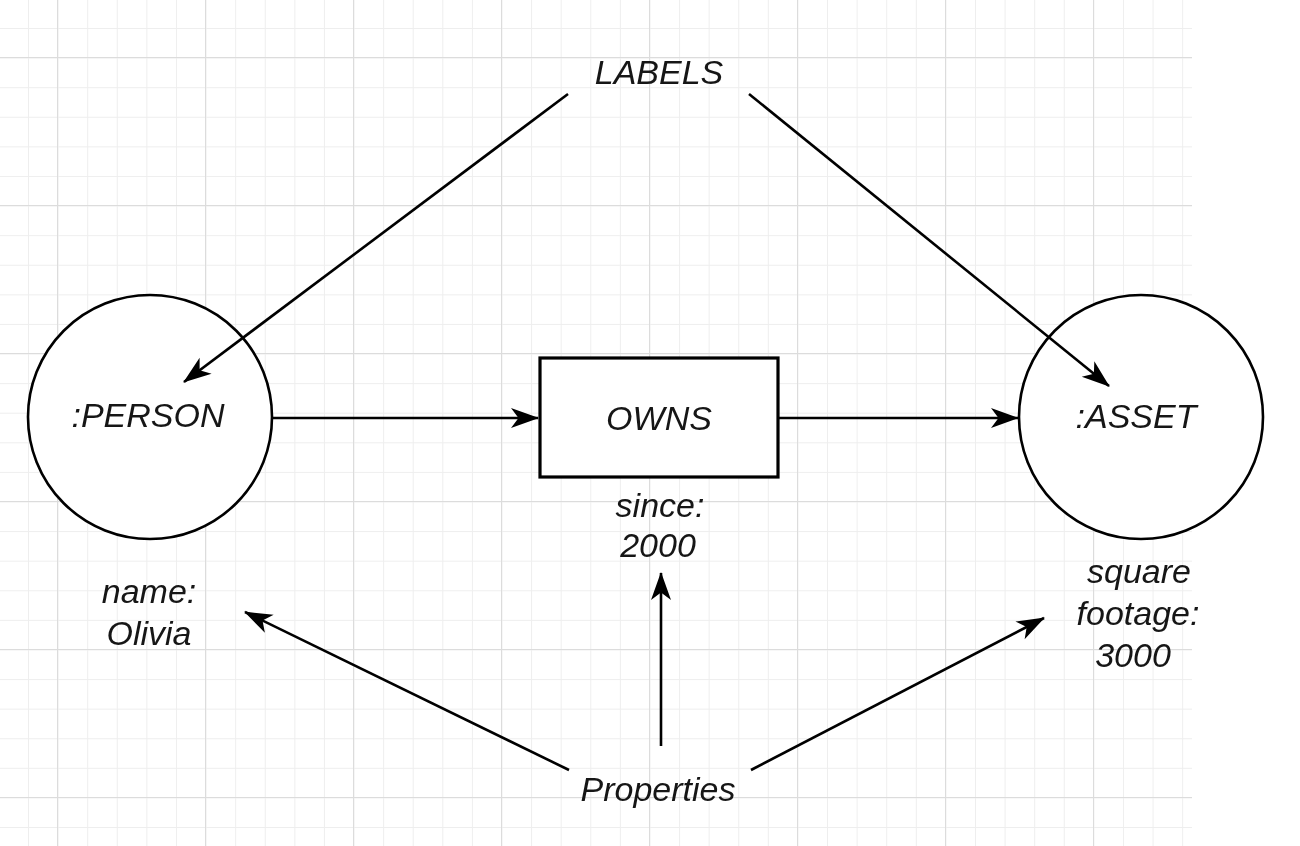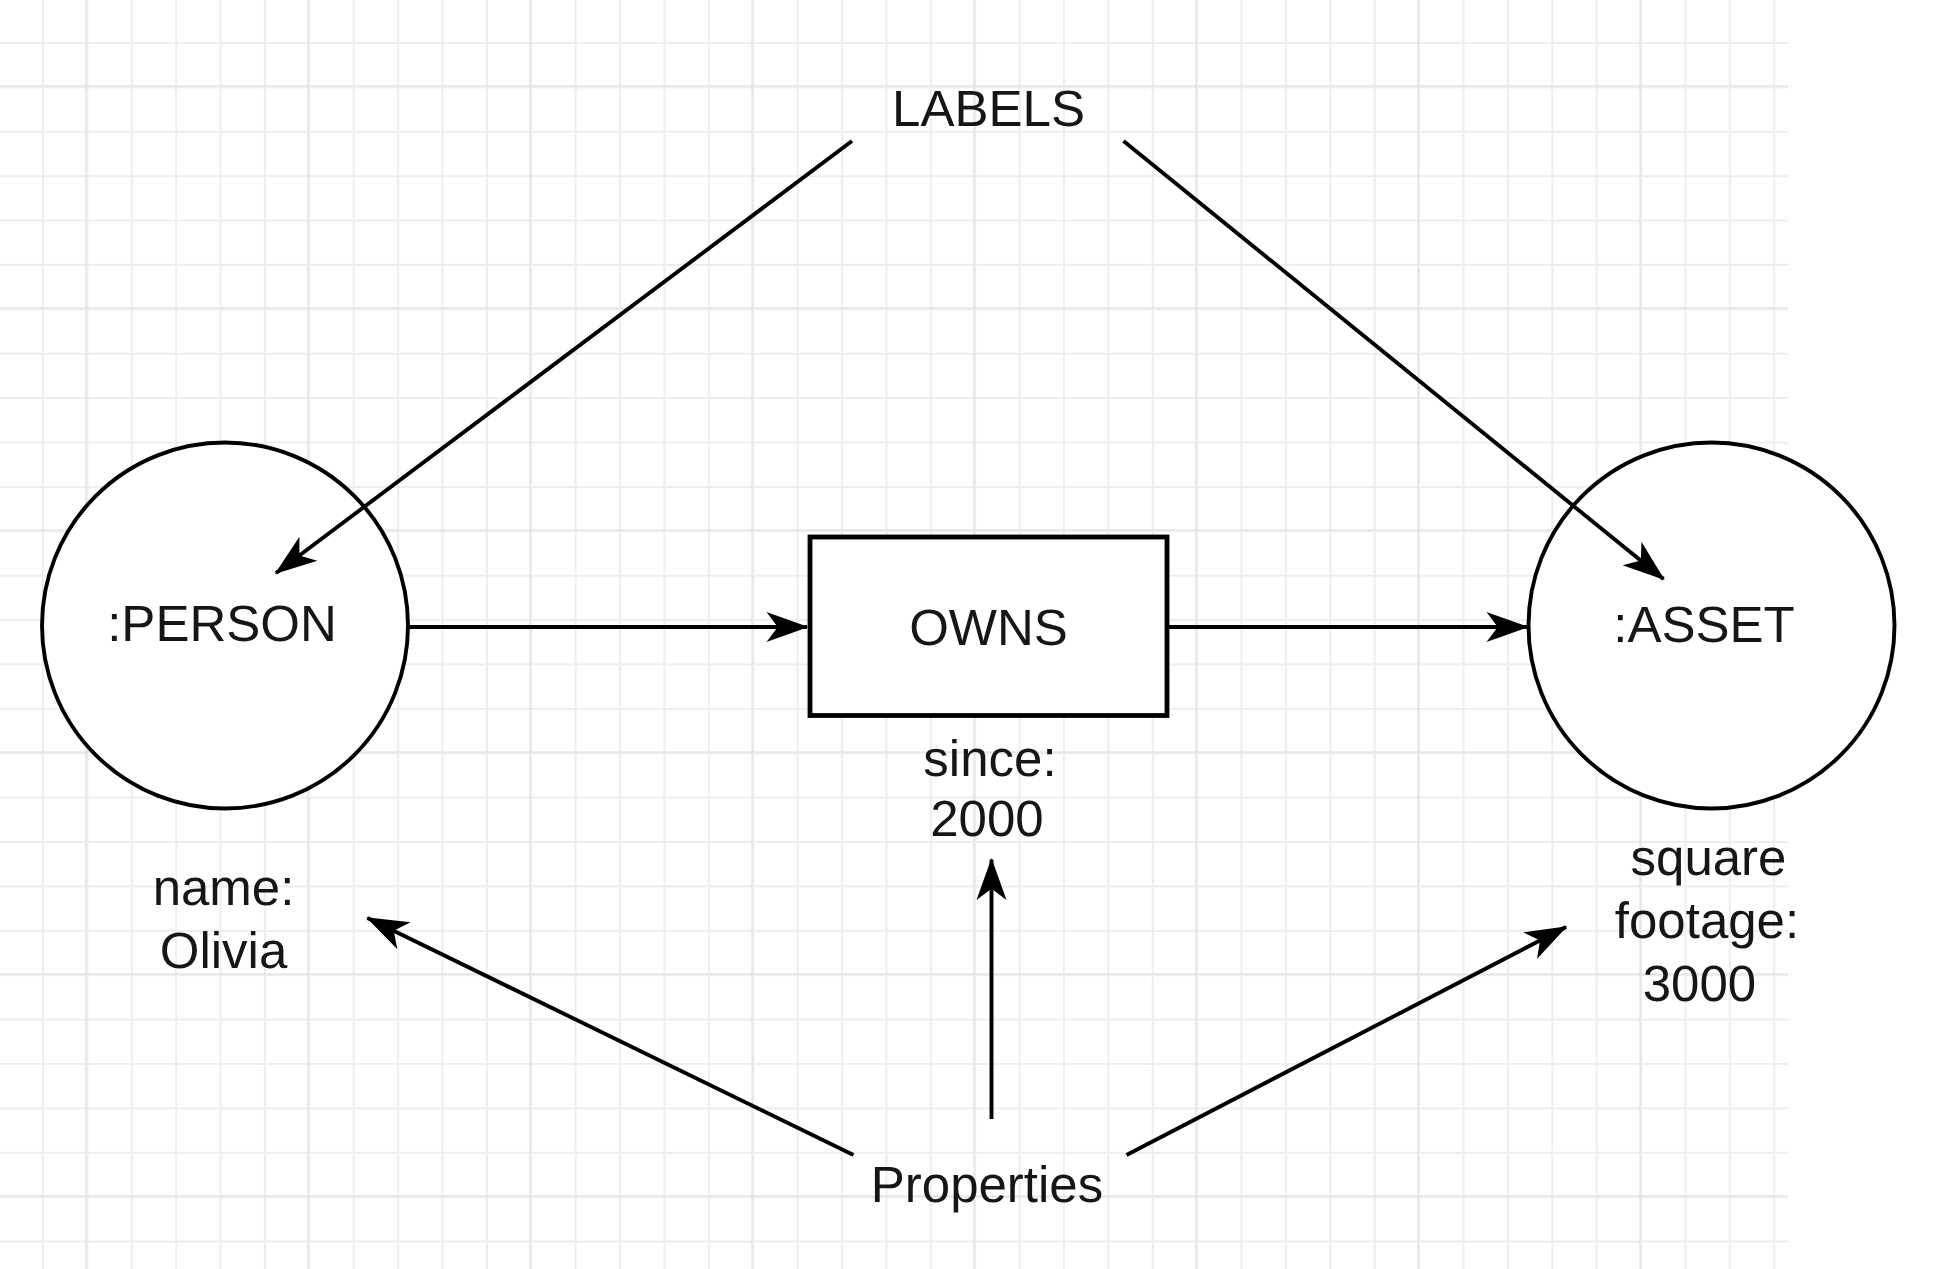--- a/index.html
+++ b/index.html
@@ -23,20 +23,21 @@
     background-size:
       148px 148px,
       148px 148px,
       29.6px 29.6px,
       29.6px 29.6px;
     background-position:
       57px 0px,
       0px 57px,
       28px 0px,
       0px 28px;
+    font-style: italic;
   }
   .canvas > svg {
     position: absolute;
     left: 0;
     top: 0;
   }
   .node-shape {
     fill: #ffffff;
     stroke: #000000;
     stroke-width: 2.6px;

